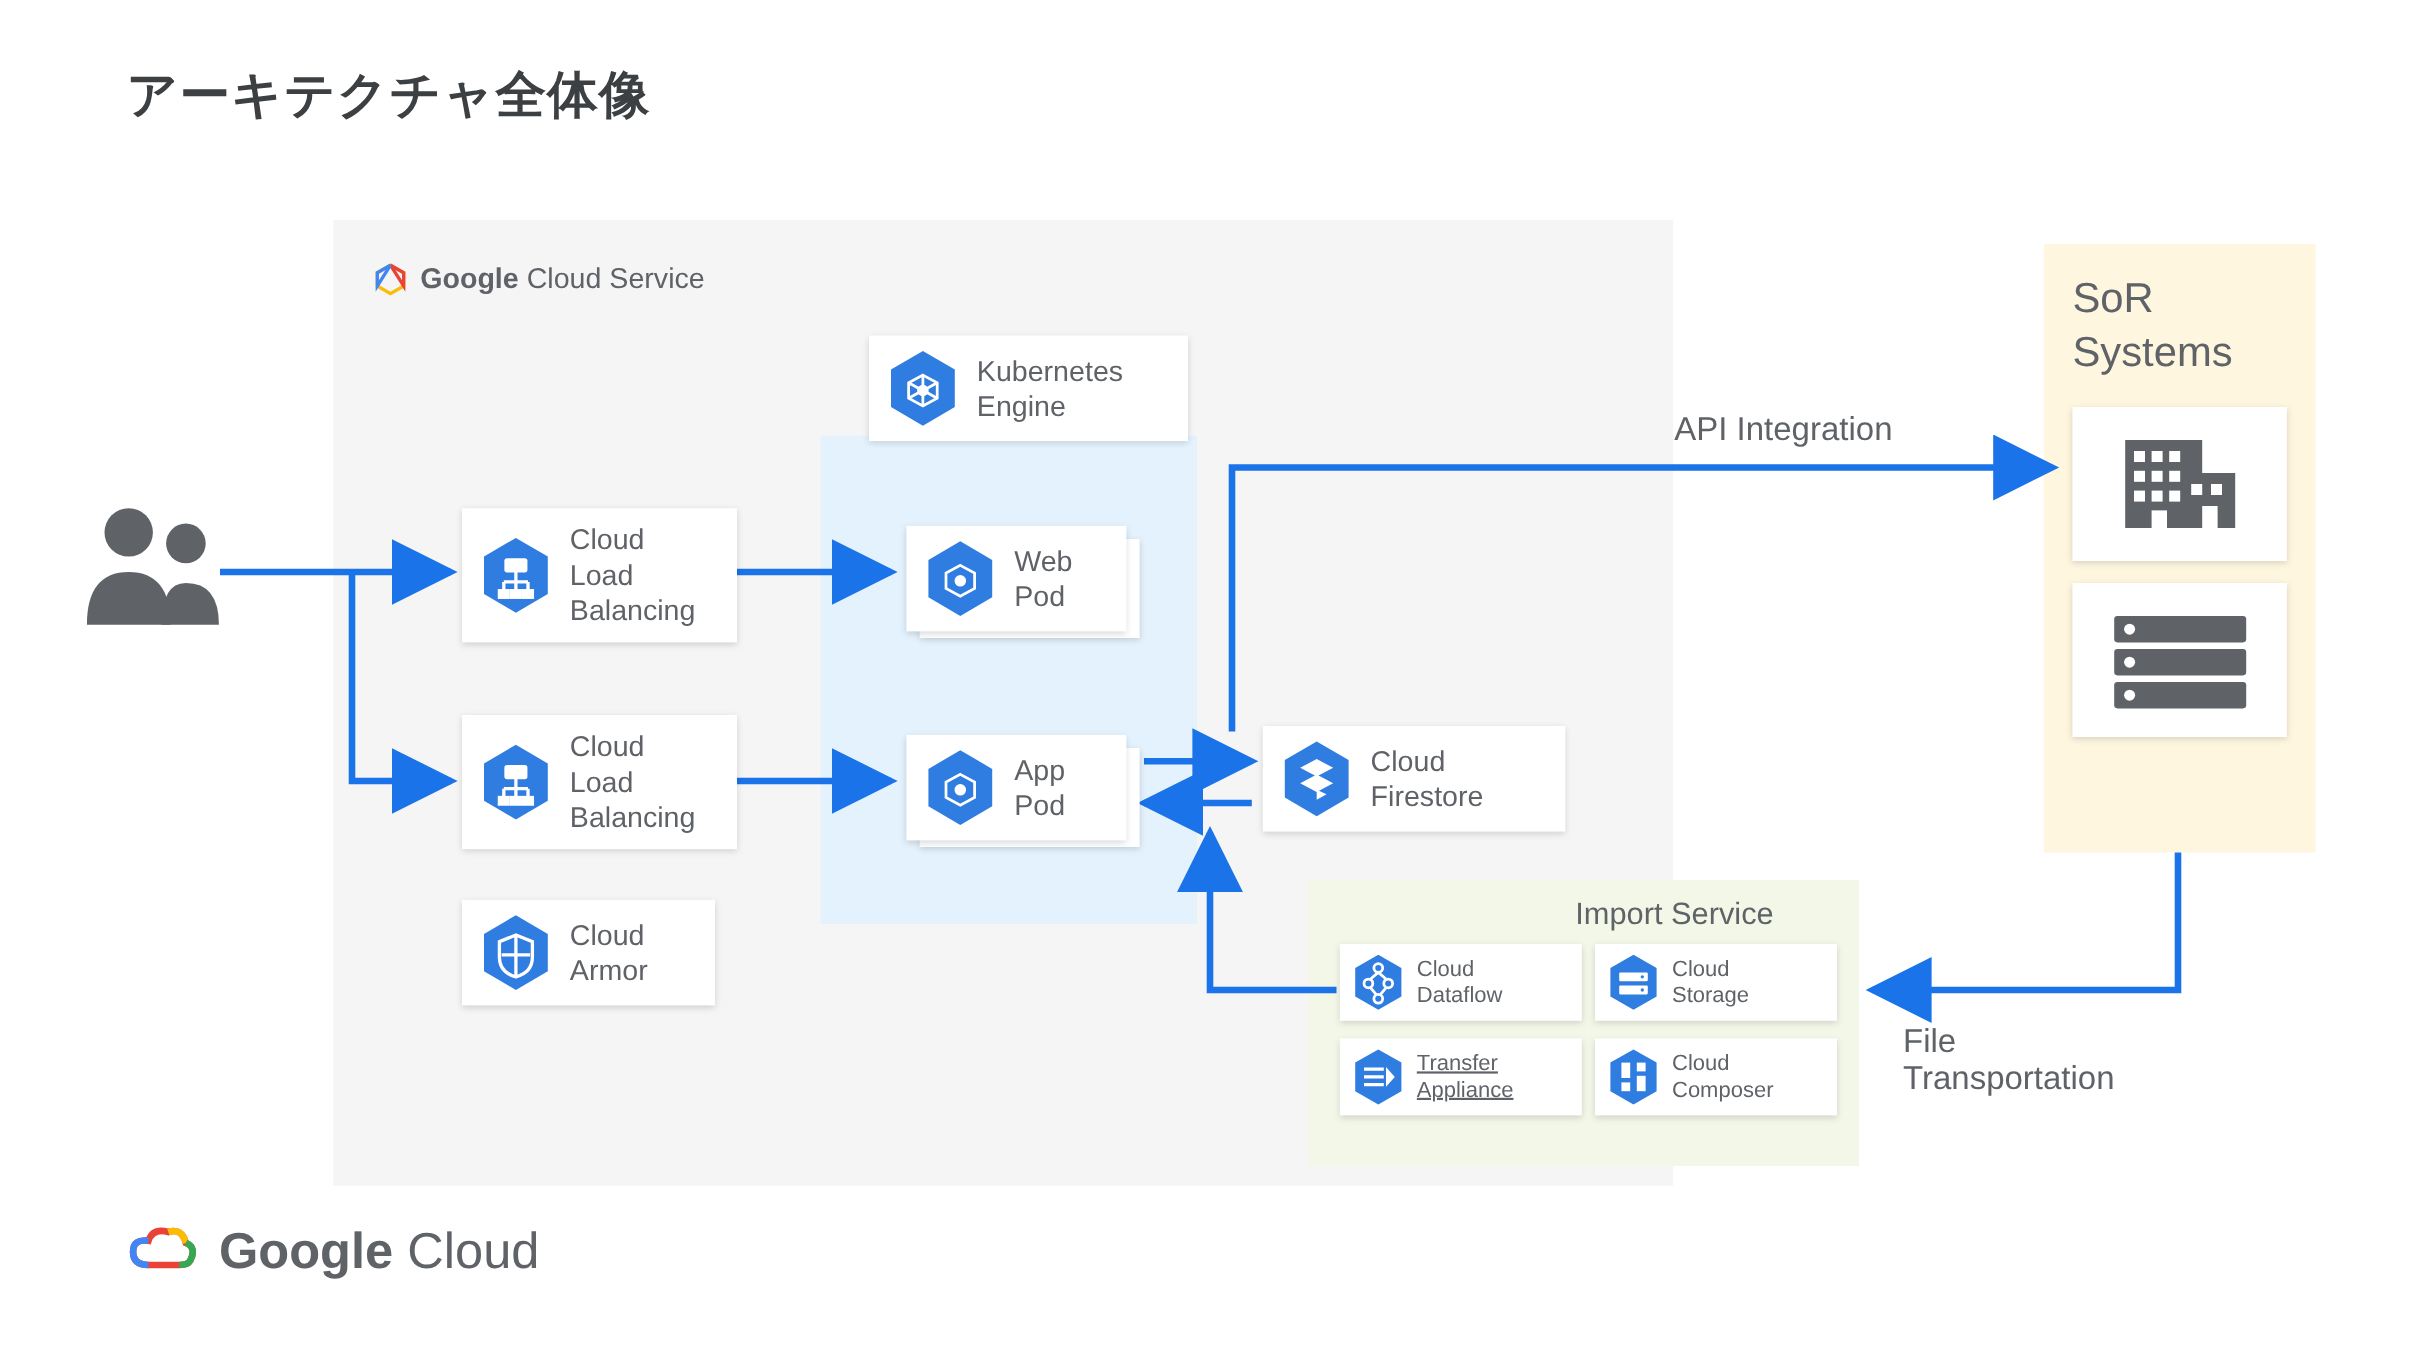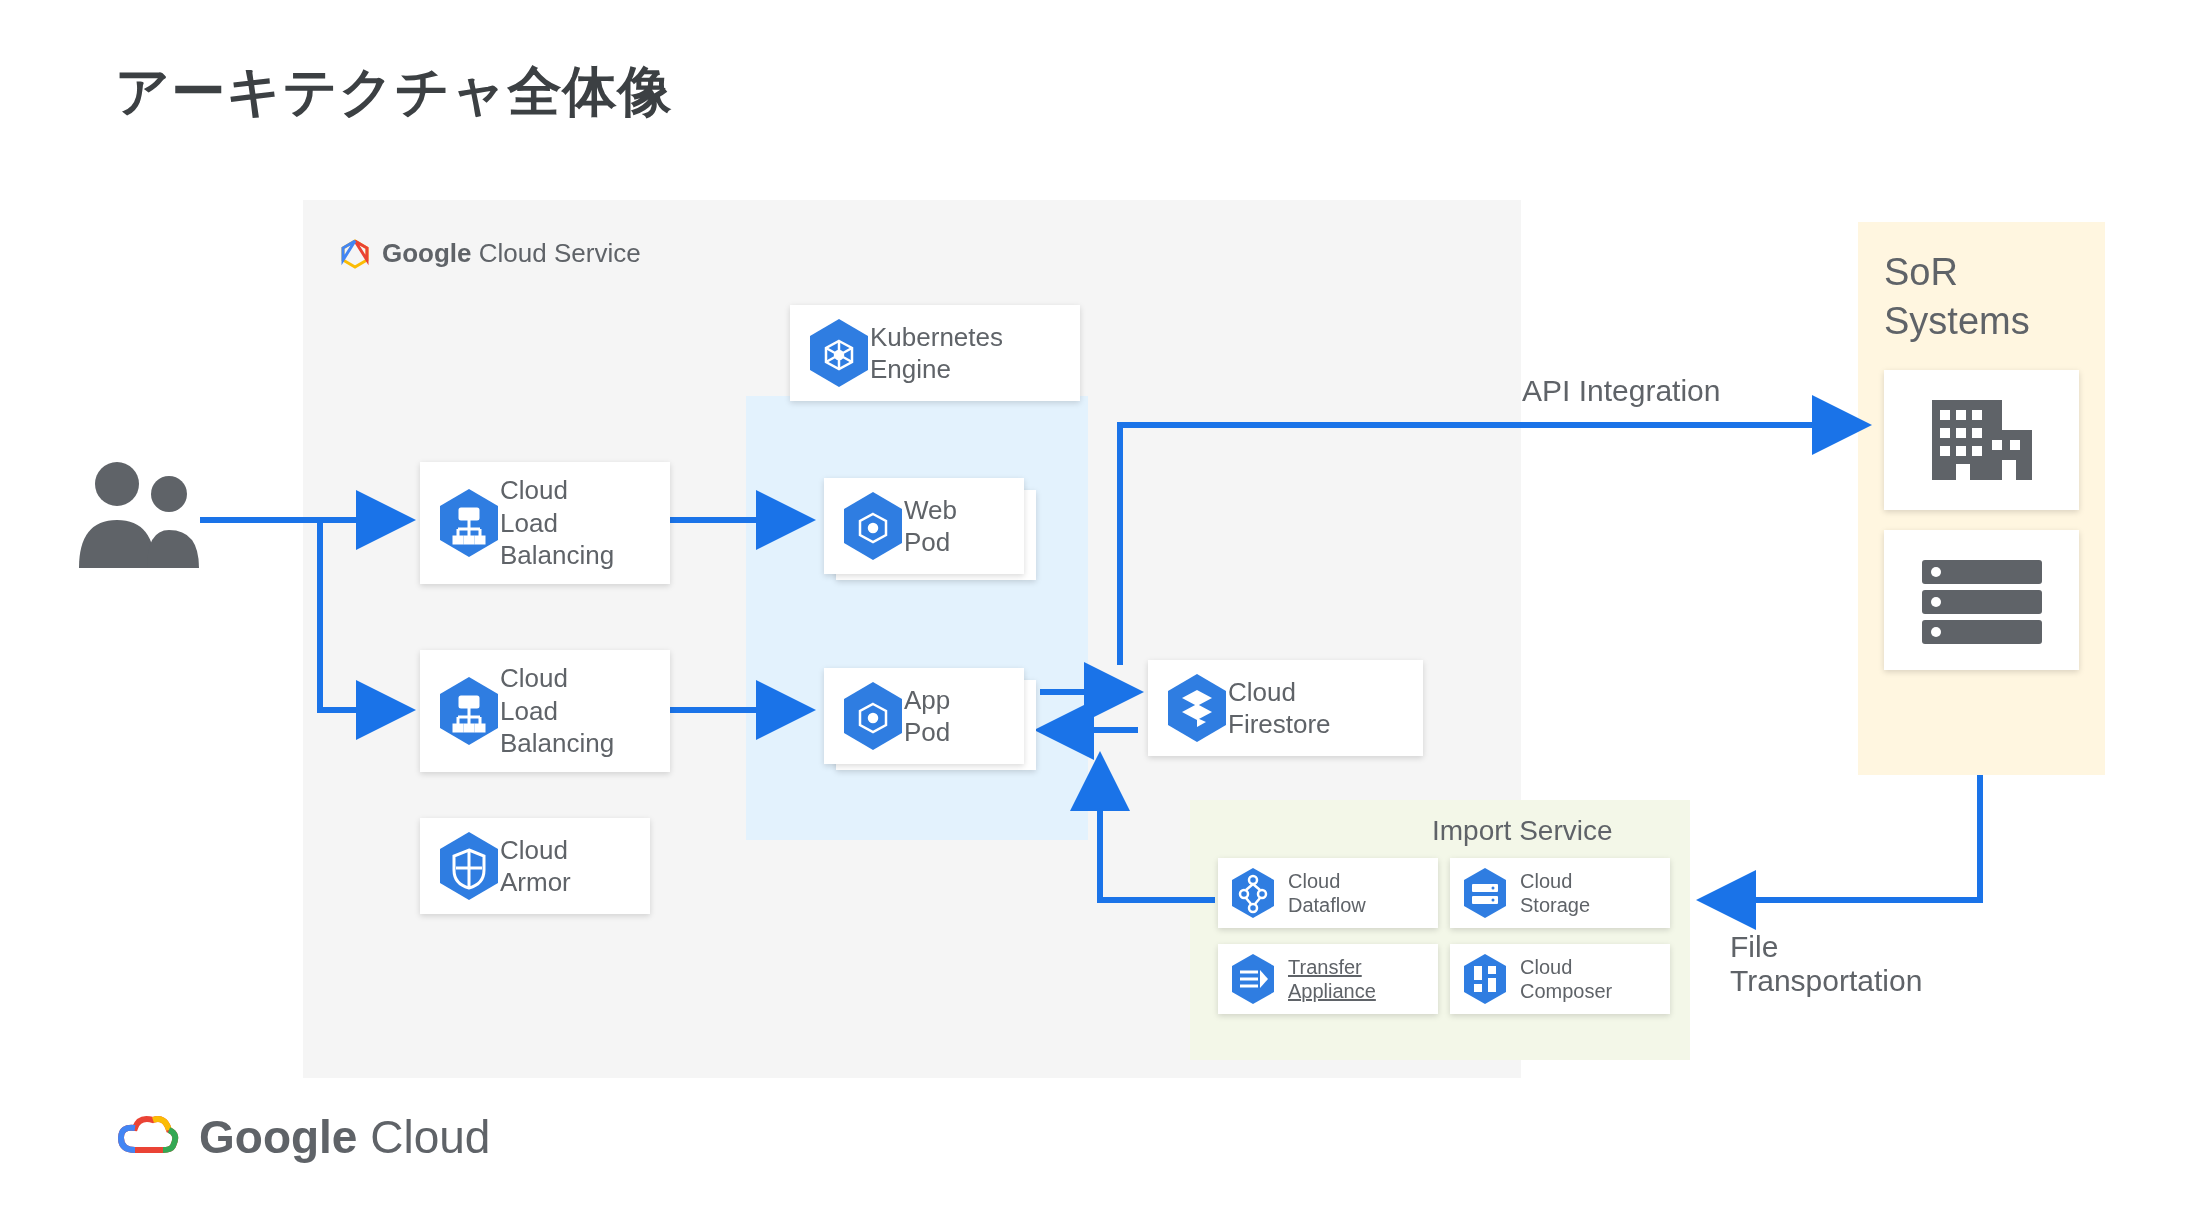--- a/index.html
+++ b/index.html
@@ -1,28 +1,28 @@
 <!DOCTYPE html>
 <html><head>
 <meta charset="utf-8">
 <style>
   * { box-sizing: border-box; margin: 0; padding: 0; }
   html, body { width: 2200px; height: 1232px; background: #fff; font-family: "Helvetica Neue", Arial, "Hiragino Kaku Gothic ProN", "Yu Gothic", sans-serif; color: #5f6368; }
   .slide { position: relative; width: 2200px; height: 1232px; }
-  .title { position: absolute; left: 115px; top: 56px; font-size: 54px; font-weight: 600; color: #3c4043; letter-spacing: 1px; }
+  .title { position: absolute; left: 115px; top: 56px; font-size: 46px; font-weight: 600; color: #3c4043; letter-spacing: 1px; }
   .gcp-zone { position: absolute; left: 303px; top: 200px; width: 1218px; height: 878px; background: #f5f5f5; }
   .gcp-label { position: absolute; left: 340px; top: 238px; display: flex; align-items: center; gap: 12px; }
   .gcp-label .txt { font-size: 26px; color: #5f6368; }
   .gcp-label .txt b { font-weight: 600; }
   .k8s-zone { position: absolute; left: 746px; top: 396px; width: 342px; height: 444px; background: #e3f2fd; }
   .sor-zone { position: absolute; left: 1858px; top: 222px; width: 247px; height: 553px; background: #fff6e0; }
   .sor-title { position: absolute; left: 1884px; top: 248px; font-size: 38px; line-height: 1.3; color: #5f6368; }
   .import-zone { position: absolute; left: 1190px; top: 800px; width: 500px; height: 260px; background: #f3f7e8; }
   .import-title { position: absolute; left: 1432px; top: 815px; font-size: 28px; color: #5f6368; }
-  .card { position: absolute; background: #fff; box-shadow: 0 2px 6px rgba(0,0,0,0.15); display: flex; align-items: center; padding: 12px 18px; }
+  .card { position: absolute; background: #fff; box-shadow: 0 2px 6px rgba(0,0,0,0.15); display: flex; align-items: center; padding: 12px 18px; gap: 18px; }
   .card-small { padding: 8px 12px; gap: 12px; }
   .card .label { font-size: 26px; line-height: 1.25; color: #5f6368; }
   .card-small .label { font-size: 20px; line-height: 1.2; }
   .stack-shadow { position: absolute; background: #fff; box-shadow: 0 2px 6px rgba(0,0,0,0.15); }
   .hex { width: 62px; height: 72px; flex-shrink: 0; }
   .hex-sm { width: 46px; height: 54px; flex-shrink: 0; }
   .users-icon { position: absolute; left: 69px; top: 450px; }
   .sor-card { position: absolute; background: #fff; box-shadow: 0 2px 6px rgba(0,0,0,0.15); display:flex; align-items:center; justify-content:center; }
   .footer-logo { position: absolute; left: 115px; top: 1110px; display: flex; align-items: flex-start; gap: 20px; }
   .footer-logo .txt { font-size: 46px; color: #5f6368; }

